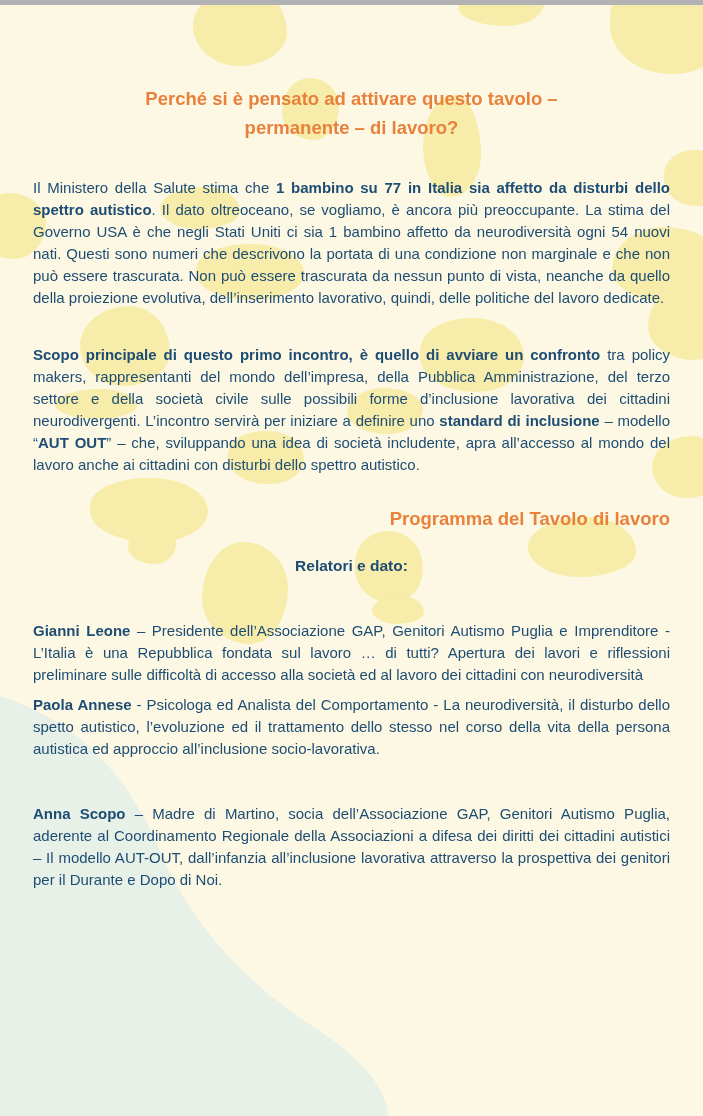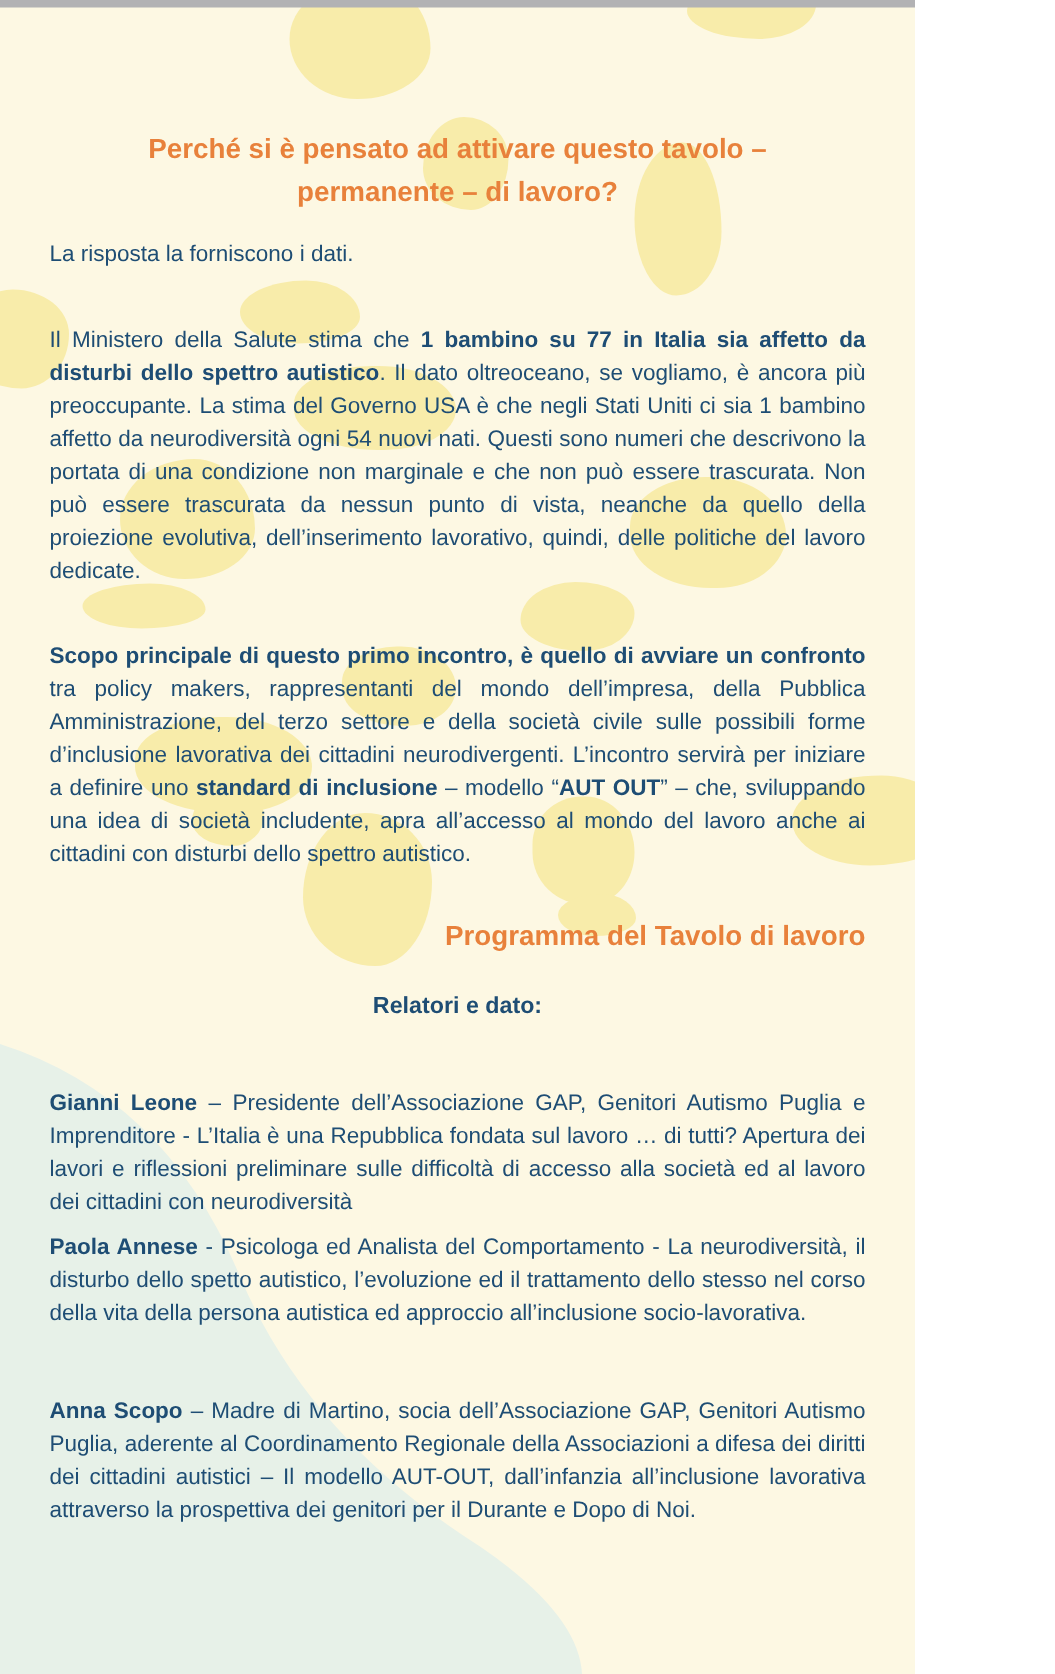--- a/index.html
+++ b/index.html
@@ -9,21 +9,21 @@
     --blob-yellow: #f8ecaa;
     --blob-mint: #e7f1e8;
     --top-bar: #b2b2b4;
   }
   * { margin: 0; padding: 0; box-sizing: border-box; }
   html, body { background: #ffffff; }
   body { font-family: "Liberation Sans", sans-serif; }
 
   .page {
     position: relative;
-    width: 610px;
+    width: 703px;
     height: 1116px;
     background: var(--background);
     overflow: hidden;
     text-decoration: underline;
   }
 
   .top-bar {
     position: absolute;
     left: 0; top: 0;
     width: 100%; height: 5px;
@@ -120,21 +120,20 @@
     <path d="M0,10 Q110,45 160,165 Q205,272 320,345 Q386,390 388,430 L0,430 Z" fill="#e7f1e8"></path>
   </svg>
 
   <div class="content">
 
     <div class="heading-1">
       <div>Perché si è pensato ad attivare questo tavolo –</div>
       <div>permanente – di lavoro?</div>
     </div>
 
-    <p class="lead">La risposta la forniscono i dati.</p>
 
     <p class="para"><span>Il Ministero della Salute stima che </span><b>1 bambino su 77 in Italia sia affetto da disturbi dello spettro autistico</b><span>. Il dato oltreoceano, se vogliamo, è ancora più preoccupante. La stima del Governo USA è che negli Stati Uniti ci sia 1 bambino affetto da neurodiversità ogni 54 nuovi nati. Questi sono numeri che descrivono la portata di una condizione non marginale e che non può essere trascurata. Non può essere trascurata da nessun punto di vista, neanche da quello della proiezione evolutiva, dell’inserimento lavorativo, quindi, delle politiche del lavoro dedicate.</span></p>
 
     <p class="para"><b>Scopo principale di questo primo incontro, è quello di avviare un confronto</b><span> tra policy makers, rappresentanti del mondo dell’impresa, della Pubblica Amministrazione, del terzo settore e della società civile sulle possibili forme d’inclusione lavorativa dei cittadini neurodivergenti. L’incontro servirà per iniziare a definire uno </span><b>standard di inclusione</b><span> – modello “</span><b>AUT OUT</b><span>” – che, sviluppando una idea di società includente, apra all’accesso al mondo del lavoro anche ai cittadini con disturbi dello spettro autistico.</span></p>
 
     <div class="heading-2">Programma del Tavolo di lavoro</div>
 
     <div class="subheading">Relatori e dato:</div>
 
     <p class="speaker"><b>Gianni Leone</b><span> – Presidente dell’Associazione GAP, Genitori Autismo Puglia e Imprenditore - L’Italia è una Repubblica fondata sul lavoro … di tutti? Apertura dei lavori e riflessioni preliminare sulle difficoltà di accesso alla società ed al lavoro dei cittadini con neurodiversità</span></p>

